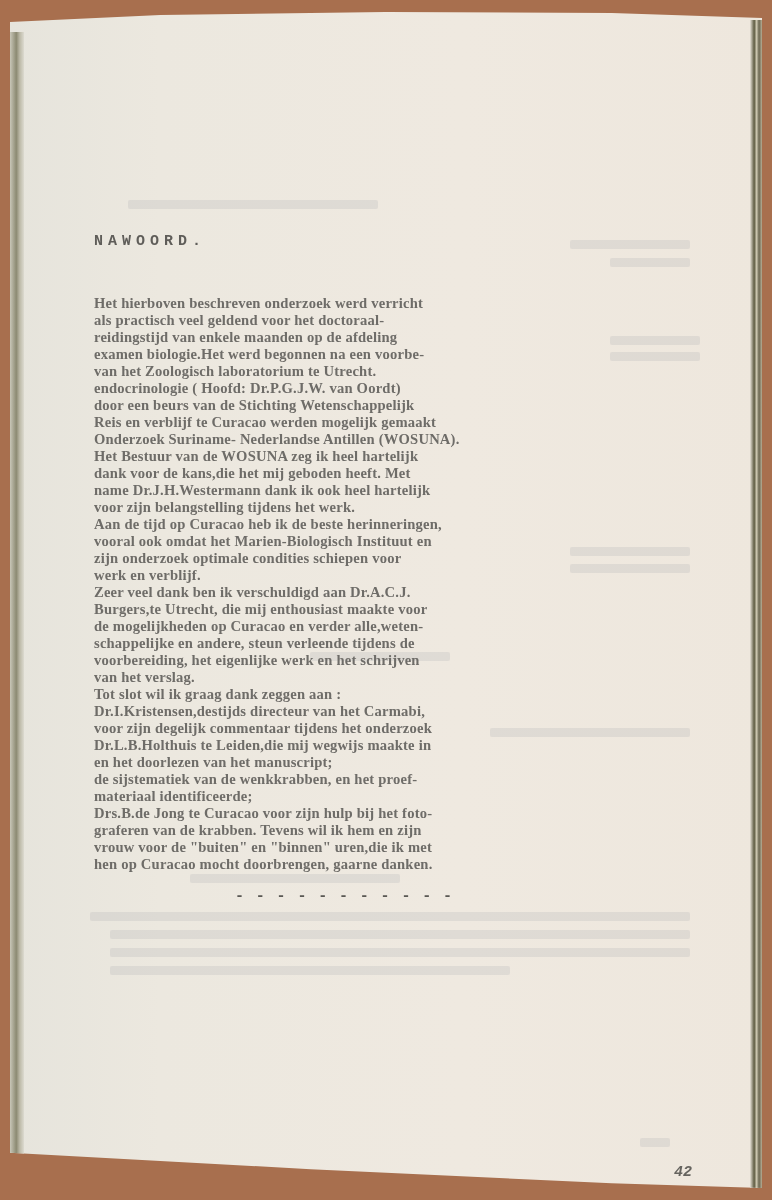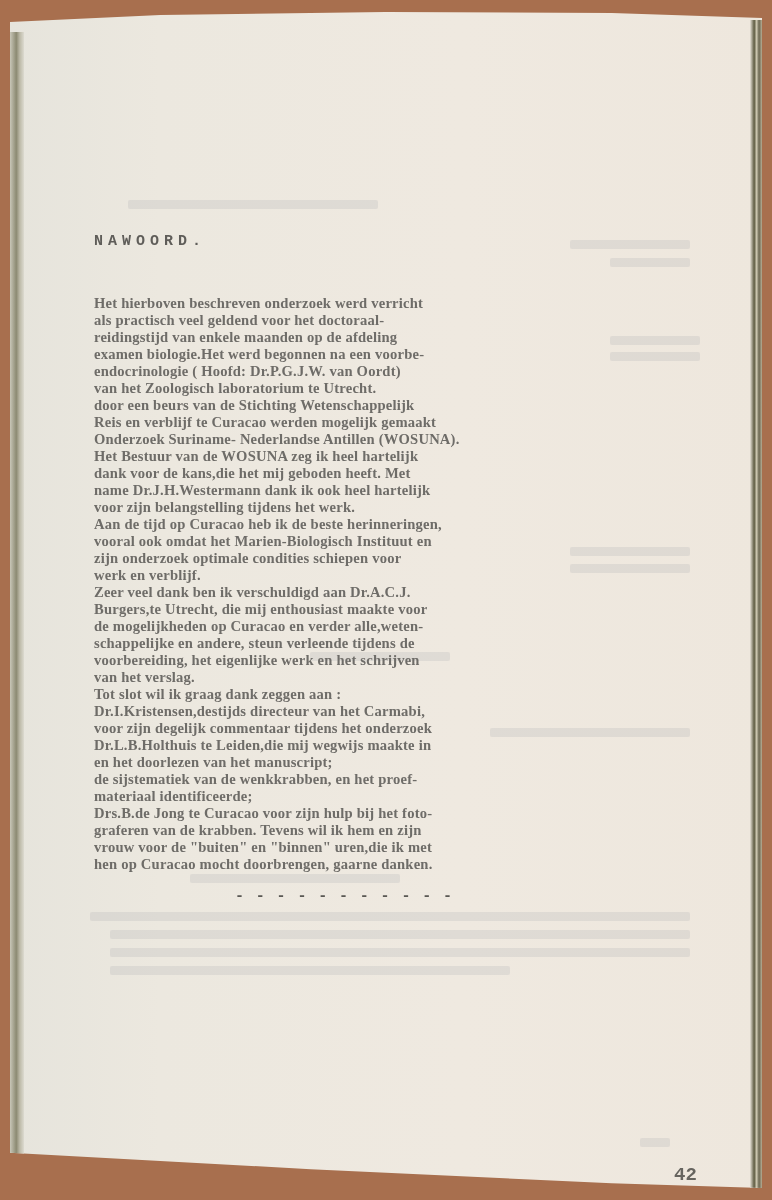--- a/index.html
+++ b/index.html
@@ -81,23 +81,24 @@
       font-weight: bold;
       color: #5a5854;
       letter-spacing: 1.4px;
       white-space: pre;
     }
     .page-number {
       position: absolute;
       left: 664px;
       top: 1152px;
       font-family: "Liberation Mono", "DejaVu Sans Mono", monospace;
-      font-size: 19px;
+      font-size: 15px;
       font-weight: bold;
       color: #66645f;
+      font-style: italic;
     }
   </style>
 </head>
 <body>
 
 <div class="scan">
   <div class="page">
     <div class="left-edge"></div>
     <div class="right-edge"></div>
 
@@ -116,22 +117,22 @@
     <div class="bleed" style="left:100px;top:936px;width:580px;"></div>
     <div class="bleed" style="left:100px;top:954px;width:400px;"></div>
     <div class="bleed" style="left:630px;top:1126px;width:30px;"></div>
 
     <div class="content">
       <div class="heading">NAWOORD.</div>
       <div class="line">Het hierboven beschreven onderzoek werd verricht</div>
       <div class="line">als practisch veel geldend voor het doctoraal-</div>
       <div class="line">reidingstijd van enkele maanden op de afdeling</div>
       <div class="line">examen biologie.Het werd begonnen na een voorbe-</div>
+      <div class="line">van het Zoologisch laboratorium te Utrecht.</div>
       <div class="line">endocrinologie ( Hoofd: Dr.P.G.J.W. van Oordt)</div>
-      <div class="line">van het Zoologisch laboratorium te Utrecht.</div>
       <div class="line">door een beurs van de Stichting Wetenschappelijk</div>
       <div class="line">Reis en verblijf te Curacao werden mogelijk gemaakt</div>
       <div class="line">Onderzoek Suriname- Nederlandse Antillen (WOSUNA).</div>
       <div class="line">Het Bestuur van de WOSUNA zeg ik heel hartelijk</div>
       <div class="line">dank voor de kans,die het mij geboden heeft. Met</div>
       <div class="line">name Dr.J.H.Westermann dank ik ook heel hartelijk</div>
       <div class="line">voor zijn belangstelling tijdens het werk.</div>
       <div class="line">Aan de tijd op Curacao heb ik de beste herinneringen,</div>
       <div class="line">vooral ook omdat het Marien-Biologisch Instituut en</div>
       <div class="line">zijn onderzoek optimale condities schiepen voor</div>

